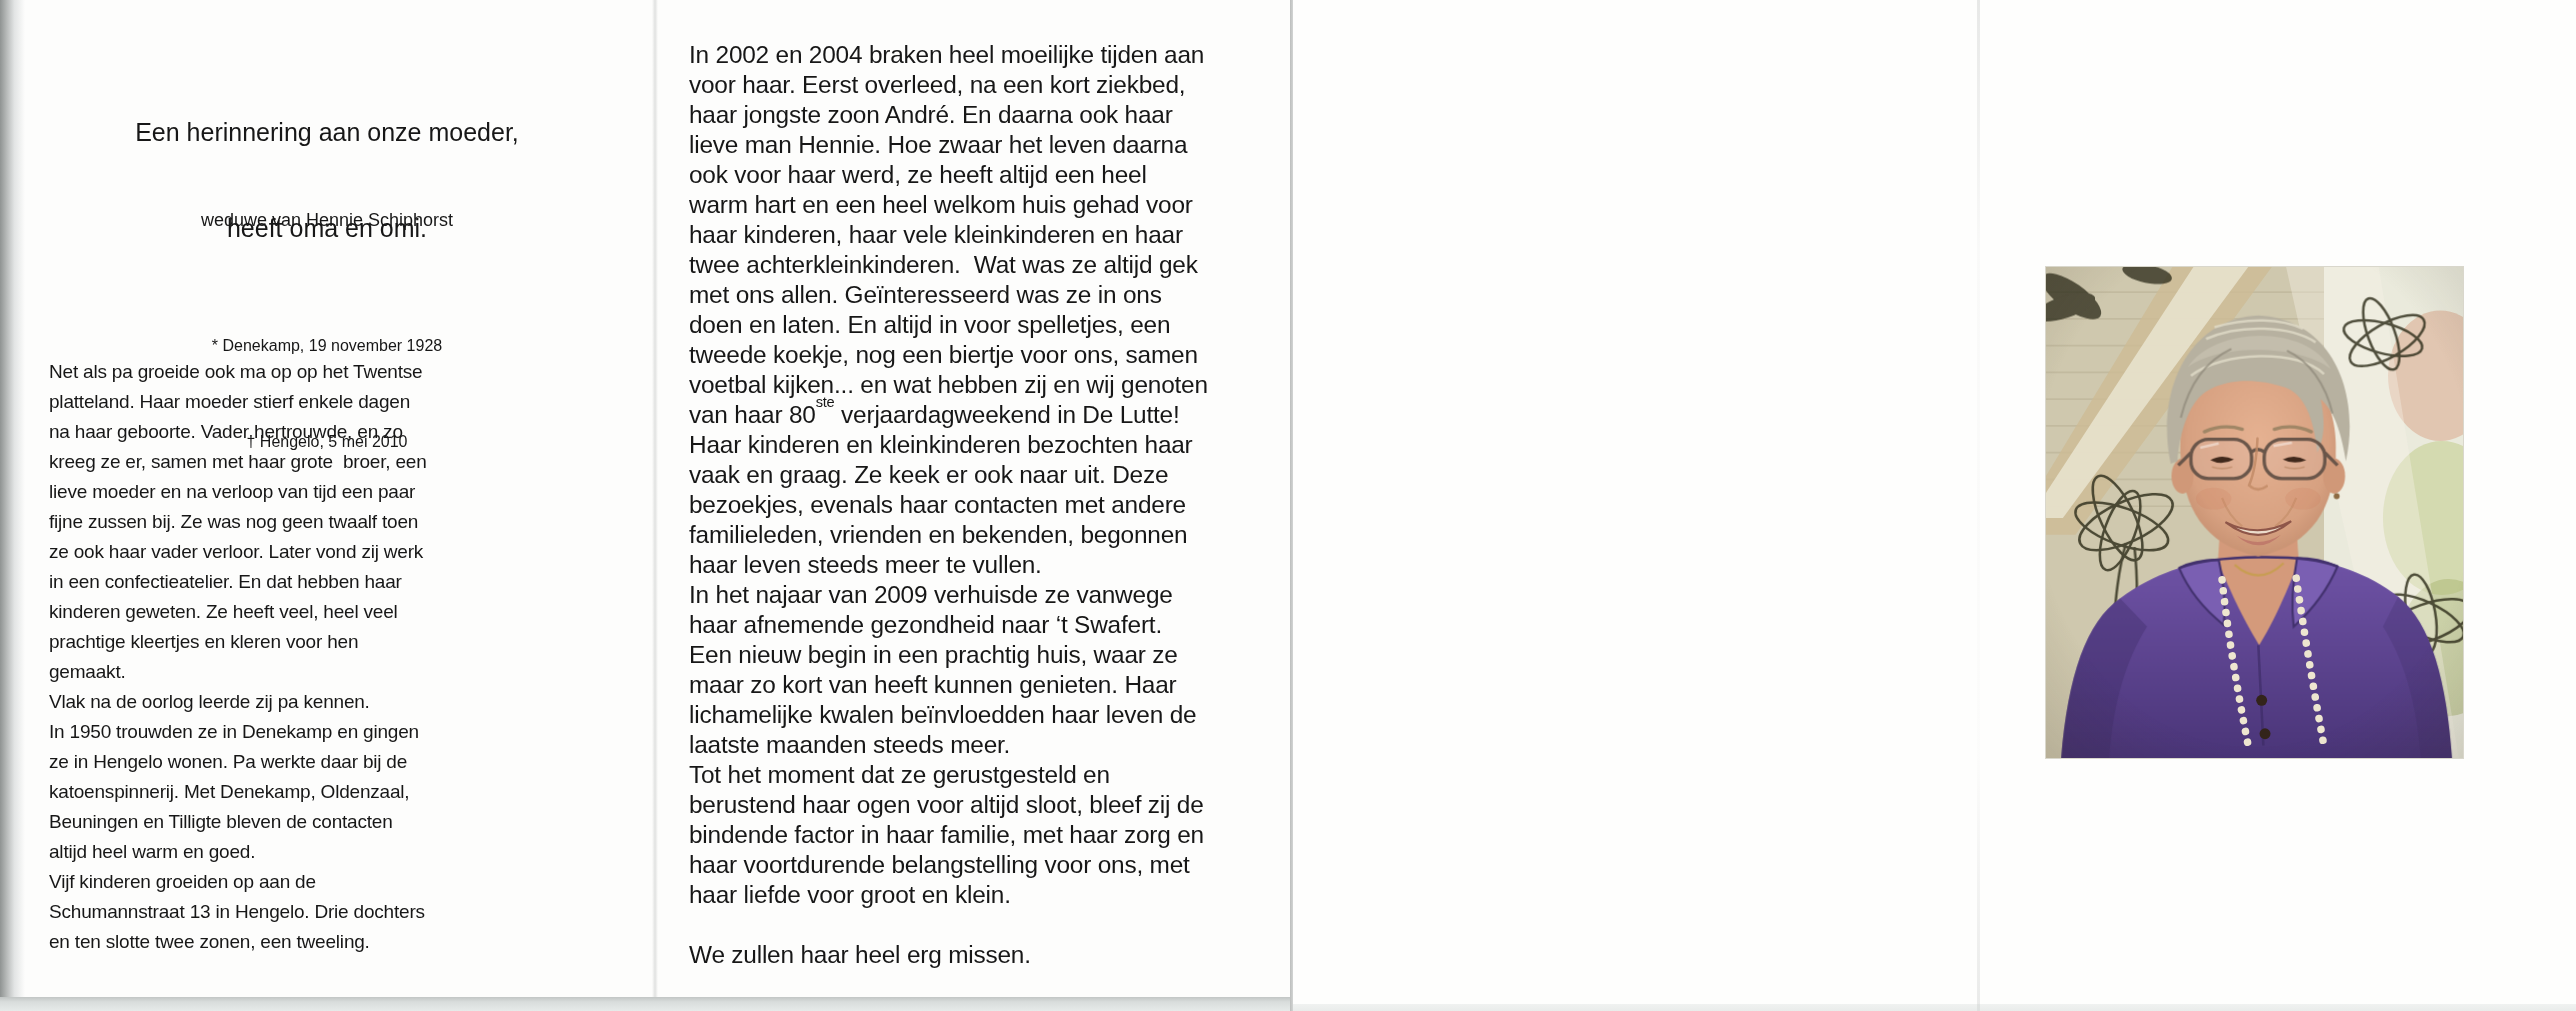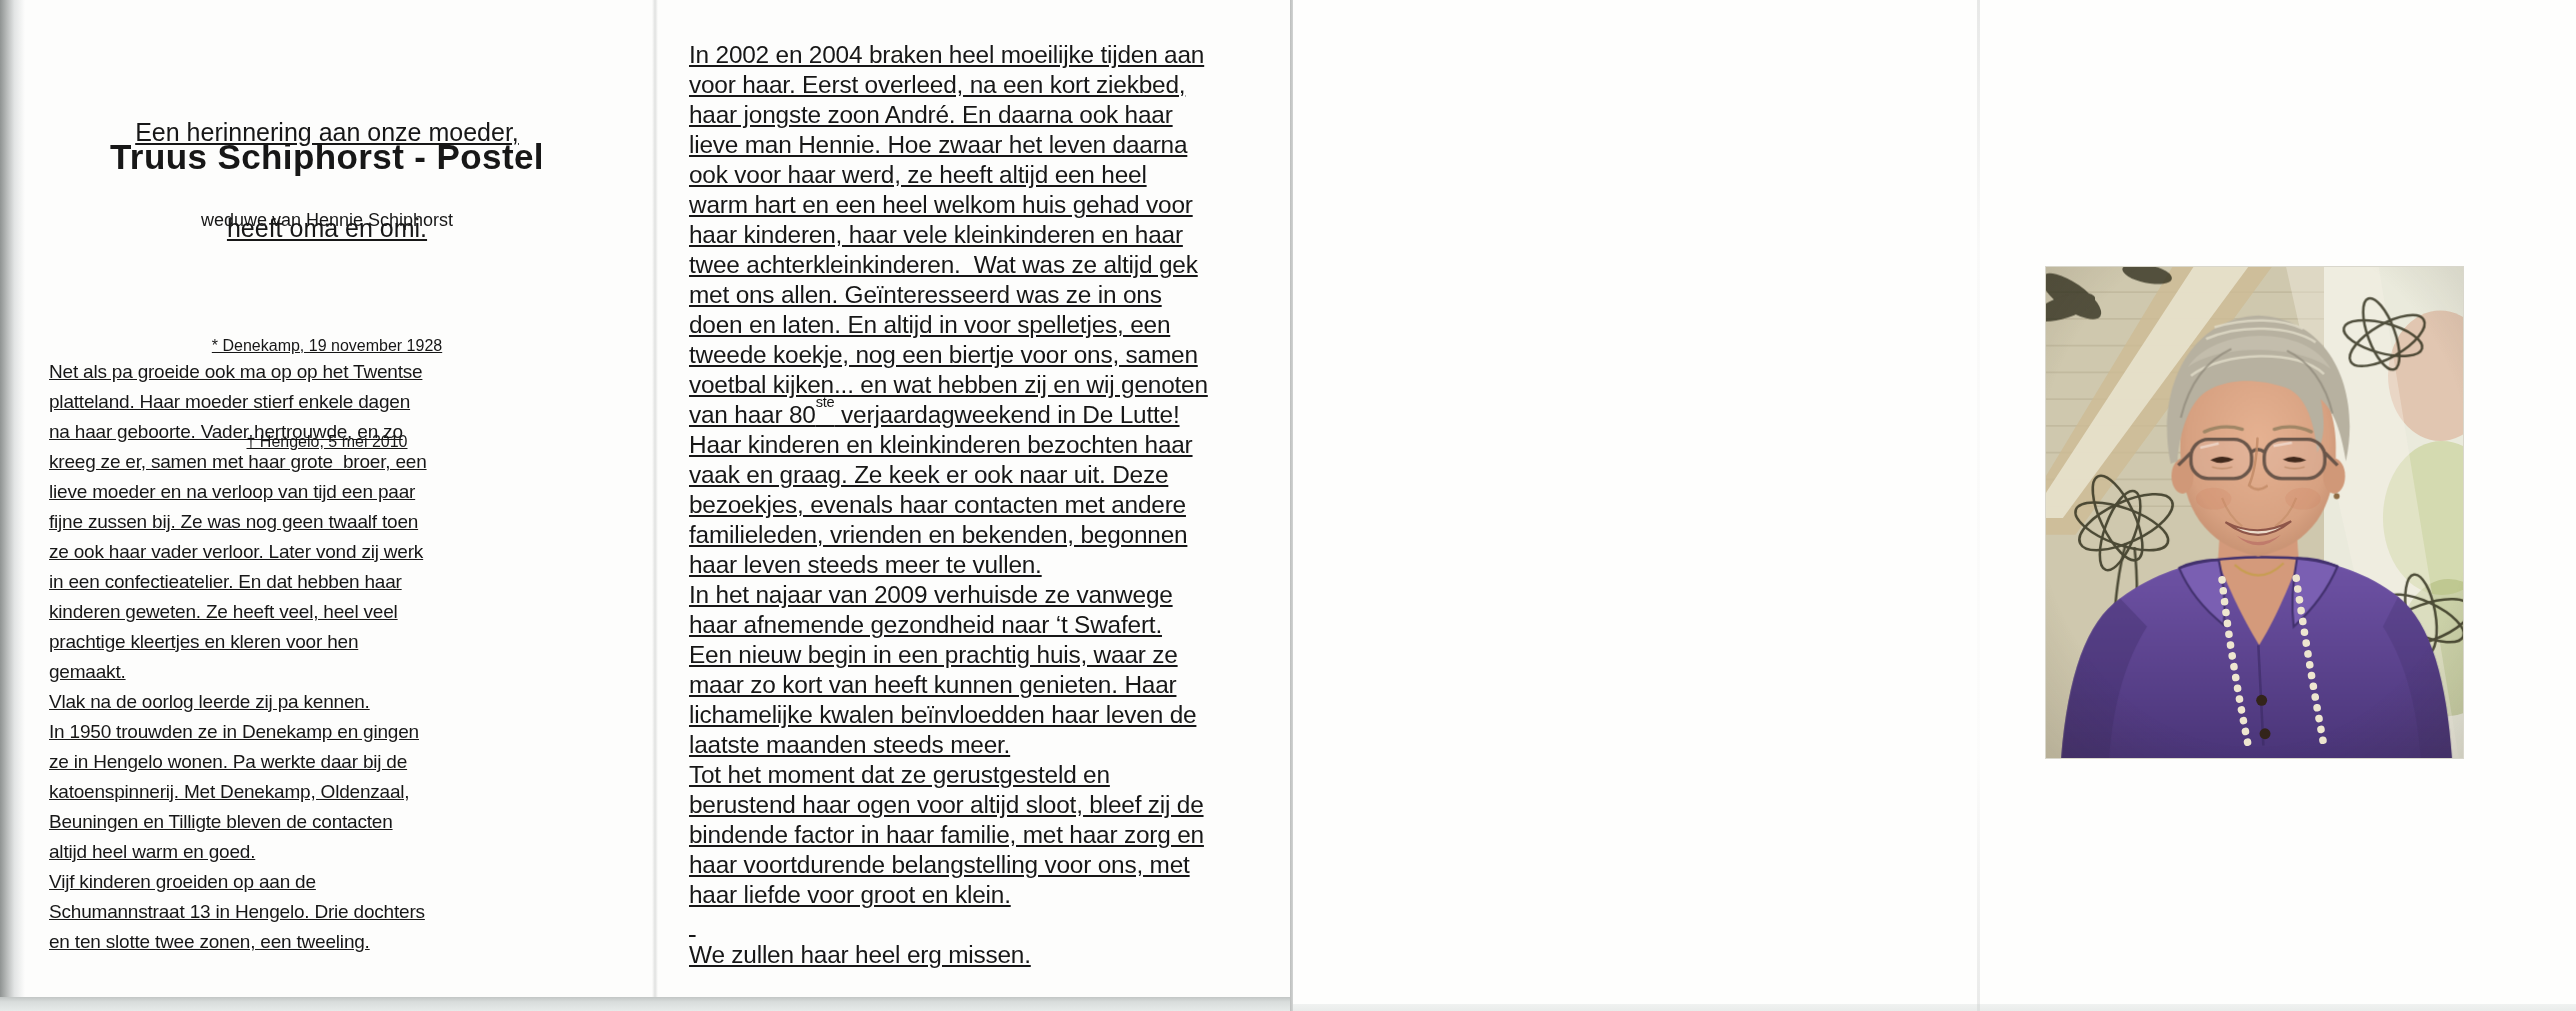--- a/index.html
+++ b/index.html
@@ -48,21 +48,21 @@
 
   
   .tblock { position: absolute; white-space: pre; }
   .centered { text-align: center; }
   .header-lines { left: 49px; top: 52px; width: 556px; font-size: 25px; line-height: 32px; }
   .name-line   { left: 49px; top: 137px; width: 556px; font-size: 35px; line-height: 40px; font-weight: bold; letter-spacing: 0.4px; }
   .relation-line { left: 49px; top: 204px; width: 556px; font-size: 18px; line-height: 32px; }
   .dates-lines { left: 49px; top: 266px; width: 556px; font-size: 16px; line-height: 32px; }
   .body-col1 { left: 49px; top: 357px; width: 598px; font-size: 19px; line-height: 30px; letter-spacing: -0.2px; }
   .body-col2 { left: 689px; top: 40px; width: 600px; font-size: 24.4px; line-height: 30px; letter-spacing: -0.2px; }
-  .line { min-height: 1em; text-decoration: underline; }
+  .line { min-height: 1em; }
   sup { font-size: 0.60em; position: relative; top: -0.45em; line-height: 0; }
 
   
   .photo {
     position: absolute; left: 2046px; top: 267px; width: 417px; height: 491px;
     outline: 0.8px solid #d9d7cc;
   }
   .photo svg { display: block; width: 100%; height: 100%; }
 </style>
 </head>
@@ -70,21 +70,20 @@
 
 <div id="canvas">
 
   <div class="page page-inside">
 
     <div class="tblock header-lines centered">
       <div class="line">Een herinnering aan onze moeder,</div>
       <div class="line">heeft oma en omi.</div>
     </div>
 
-    <div class="tblock name-line centered">Truus Schiphorst - Postel</div>
 
     <div class="tblock relation-line centered">weduwe van Hennie Schiphorst</div>
 
     <div class="tblock dates-lines centered">
       <div class="line">* Denekamp, 19 november 1928</div>
       <div class="line">† Hengelo, 5 mei 2010</div>
     </div>
 
     <div class="tblock body-col1"><div class="line">Net als pa groeide ook ma op op het Twentse</div><div class="line">platteland. Haar moeder stierf enkele dagen</div><div class="line">na haar geboorte. Vader hertrouwde, en zo</div><div class="line">kreeg ze er, samen met haar grote  broer, een</div><div class="line">lieve moeder en na verloop van tijd een paar</div><div class="line">fijne zussen bij. Ze was nog geen twaalf toen</div><div class="line">ze ook haar vader verloor. Later vond zij werk</div><div class="line">in een confectieatelier. En dat hebben haar</div><div class="line">kinderen geweten. Ze heeft veel, heel veel</div><div class="line">prachtige kleertjes en kleren voor hen</div><div class="line">gemaakt.</div><div class="line">Vlak na de oorlog leerde zij pa kennen.</div><div class="line">In 1950 trouwden ze in Denekamp en gingen</div><div class="line">ze in Hengelo wonen. Pa werkte daar bij de</div><div class="line">katoenspinnerij. Met Denekamp, Oldenzaal,</div><div class="line">Beuningen en Tilligte bleven de contacten</div><div class="line">altijd heel warm en goed.</div><div class="line">Vijf kinderen groeiden op aan de</div><div class="line">Schumannstraat 13 in Hengelo. Drie dochters</div><div class="line">en ten slotte twee zonen, een tweeling.</div></div>
 

